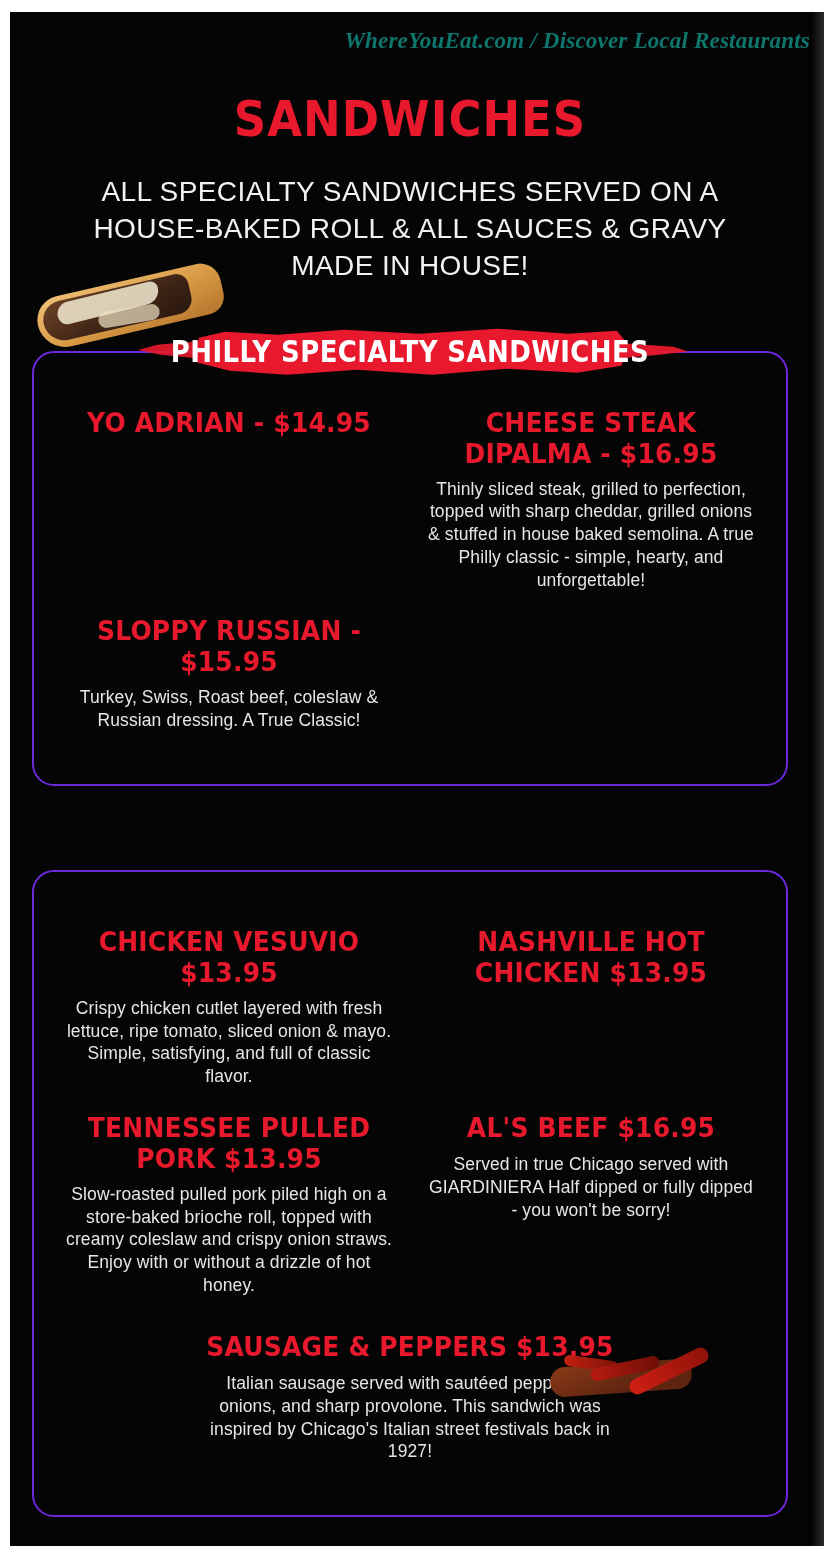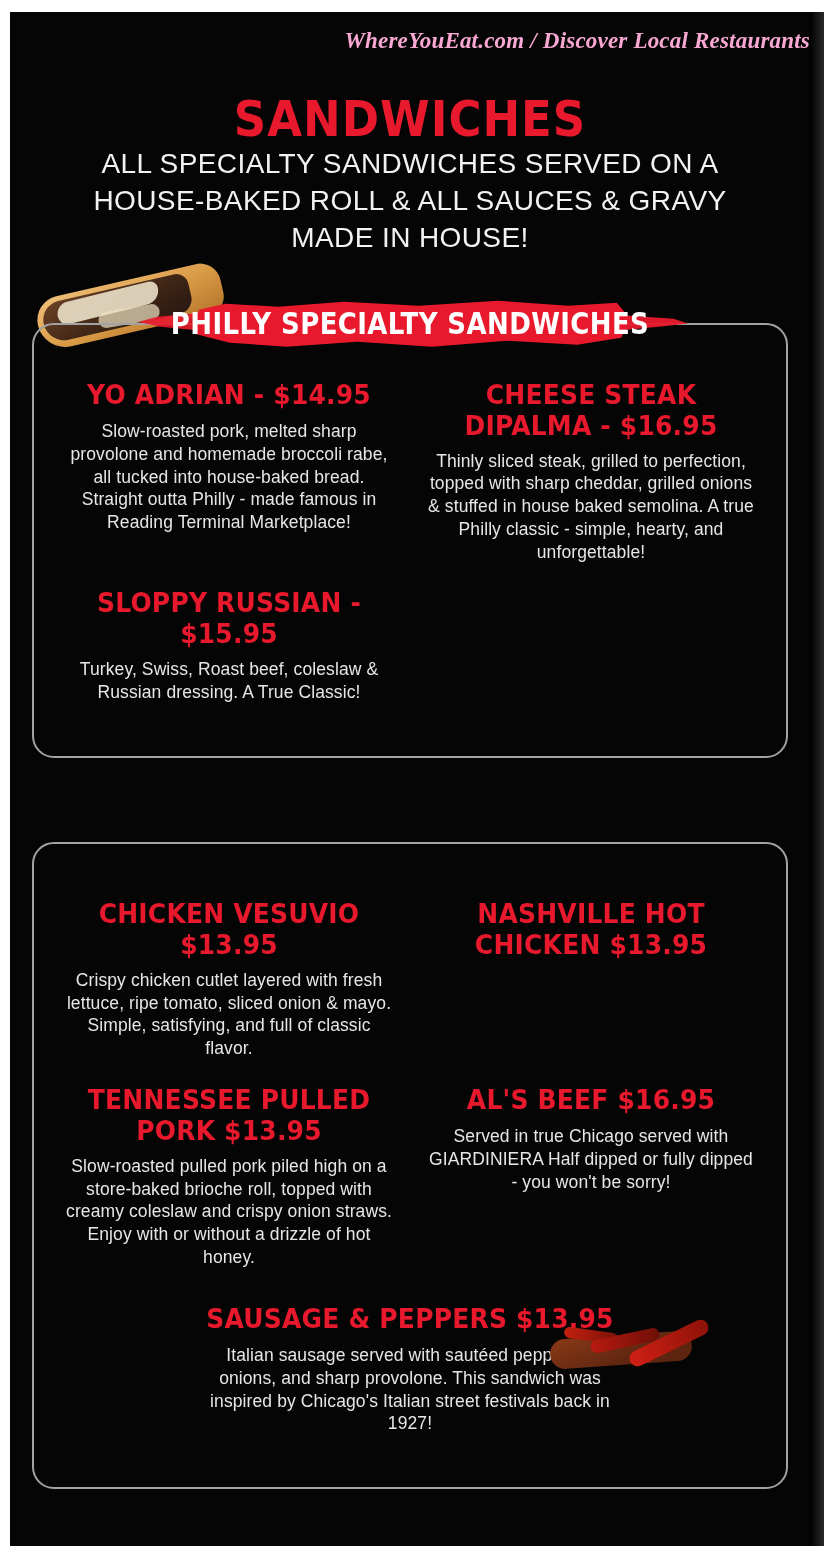--- a/index.html
+++ b/index.html
@@ -34,21 +34,21 @@
   }
   .edge-shade {
     position: absolute; top: 12px; right: 12px; width: 14px; height: 1534px;
     background: linear-gradient(to right, #000000, #2a2a2a);
   }
 
   .watermark {
     position: absolute;
     top: 28px;
     right: 26px;
-    color: #f9a8d4;
+    color: #0f766e;
     font-family: "Liberation Serif", serif;
     font-style: italic;
     font-weight: bold;
     font-size: 23px;
     letter-spacing: 0.2px;
     white-space: nowrap;
   }
 
   .content {
     position: absolute;
@@ -67,28 +67,29 @@
     letter-spacing: 1px;
     margin-top: 80px;
     transform: scaleY(1.12);
   }
   .subtitle {
     text-align: center;
     color: #f2f2f2;
     font-size: 28px;
     line-height: 1.33;
     letter-spacing: 0.4px;
+    margin-top: 28px;
     padding: 0 60px;
   }
 
   
   .section {
     position: relative;
     margin: 0 22px;
-    border: 2px solid #a3a3a3;
+    border: 2px solid #6d28d9;
     border-radius: 22px;
     padding: 56px 14px 26px 14px;
   }
   .section.philly { margin-top: 66px; }
   .section.midwest { margin-top: 84px; }
 
   .banner {
     position: absolute;
     top: -26px;
     left: 50%;
@@ -286,21 +287,20 @@
     <div class="section philly">
       <div class="banner">
         <div class="brush-tail2"></div>
         <div class="brush"></div>
         <div class="brush-tail"></div>
         <div class="label">PHILLY SPECIALTY SANDWICHES</div>
       </div>
       <div class="grid">
         <div class="item">
           <div class="item-name">YO ADRIAN - $14.95</div>
-          <div class="item-desc">Slow-roasted pork, melted sharp provolone and homemade broccoli rabe, all tucked into house-baked bread. Straight outta Philly - made famous in Reading Terminal Marketplace!</div>
         </div>
         <div class="item">
           <div class="item-name">CHEESE STEAK DIPALMA - $16.95</div>
           <div class="item-desc">Thinly sliced steak, grilled to perfection, topped with sharp cheddar, grilled onions &amp; stuffed in house baked semolina. A true Philly classic - simple, hearty, and unforgettable!</div>
         </div>
         <div class="item">
           <div class="item-name">SLOPPY RUSSIAN - $15.95</div>
           <div class="item-desc">Turkey, Swiss, Roast beef, coleslaw &amp; Russian dressing. A True Classic!</div>
         </div>
       </div>

